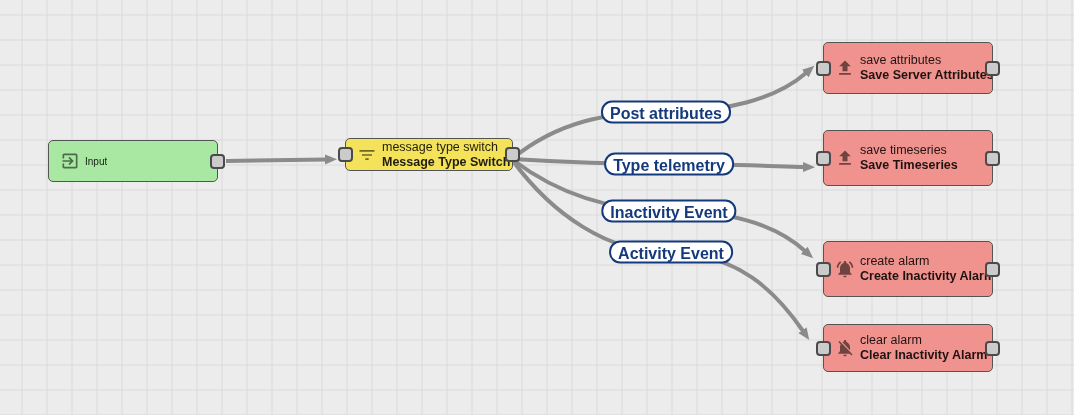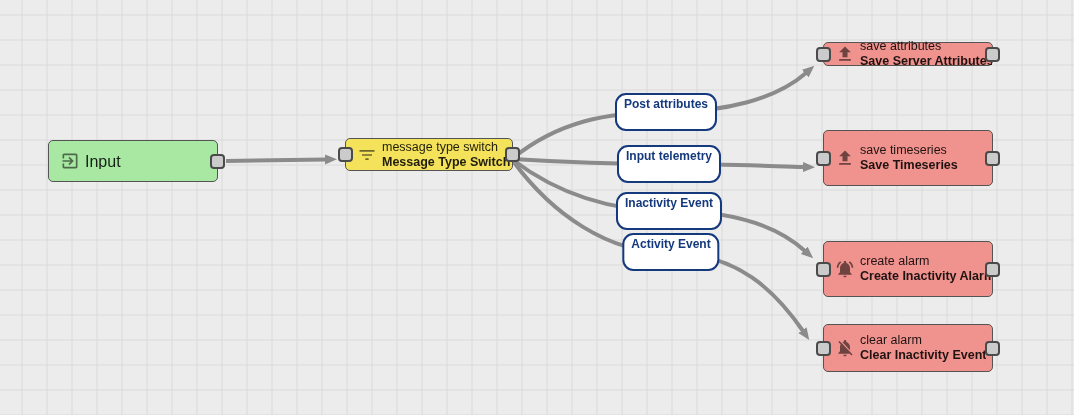--- a/index.html
+++ b/index.html
@@ -26,21 +26,21 @@
   .port{
     position:absolute;width:15px;height:15px;box-sizing:border-box;
     background:#cbcbcb;border:2px solid #4a4a4a;border-radius:4px;z-index:4;cursor:crosshair;
     top:50%;margin-top:-7.5px;
   }
   .port.in{left:-8px;}
   .port.out{right:-8px;}
   .lbl{
     position:absolute;transform:translate(-50%,-50%);z-index:3;cursor:pointer;
     background:#ffffff;border:2.5px solid #15397d;color:#15397d;
-    font-size:12px;font-weight:bold;line-height:1;padding:3px 7px 19px;border-radius:11px;
+    font-size:16px;font-weight:bold;line-height:1;padding:3px 7px 0;border-radius:11px;
     white-space:nowrap;
   }
 </style>
 </head>
 <body>
 
 <div id="canvas">
 
   <svg id="edges" xmlns="http://www.w3.org/2000/svg">
     <defs>
@@ -53,38 +53,38 @@
     <path class="edge" d="M513 159 C560 162, 612 164, 668 164 C726 164, 768 166, 804 167" marker-end="url(#arrow)"></path>
     <path class="edge" d="M513 160 C558 194, 612 211, 670 211 C730 211, 776 225, 805 251" marker-end="url(#arrow)"></path>
     <path class="edge" d="M513 161 C552 214, 608 253, 670 253 C738 253, 776 292, 803 331" marker-end="url(#arrow)"></path>
   </svg>
 
   <div class="node" style="left: 48px; top: 140px; width: 170px; height: 42px; background-color: rgb(168, 232, 162);">
     <svg class="nicon" viewBox="0 0 24 24">
       <path d="M10.09 15.59 11.5 17l5-5-5-5-1.41 1.41L12.67 11H3v2h9.67l-2.58 2.59zM19 3H5c-1.11 0-2 .9-2 2v4h2V5h14v14H5v-4H3v4c0 1.1.89 2 2 2h14c1.1 0 2-.9 2-2V5c0-1.1-.9-2-2-2z"></path>
     </svg>
     <div class="ntext">
-      <span class="t1" style="font-size:16px">Input</span>
+      <span class="t1" style="font-size:10px">Input</span>
     </div>
     <div class="port out"></div>
   </div>
 
   <div class="node" style="left: 345px; top: 138px; width: 168px; height: 33px; background-color: rgb(244, 226, 91);">
     <svg class="nicon" viewBox="0 0 24 24">
       <path d="M10 18h4v-2h-4v2zM3 6v2h18V6H3zm3 7h12v-2H6v2z"></path>
     </svg>
     <div class="ntext">
       <span class="t1">message type switch</span>
       <span class="t2">Message Type Switch</span>
     </div>
     <div class="port in"></div>
     <div class="port out"></div>
   </div>
 
-  <div class="node" style="left: 823px; top: 42px; width: 170px; height: 24px; background-color: rgb(240, 146, 141);">
+  <div class="node" style="left: 823px; top: 42px; width: 170px; height: 52px; background-color: rgb(240, 146, 141);">
     <svg class="nicon" viewBox="0 0 24 24">
       <path d="M9 16h6v-6h4l-7-7-7 7h4zm-4 2h14v2H5z"></path>
     </svg>
     <div class="ntext">
       <span class="t1">save attributes</span>
       <span class="t2">Save Server Attributes</span>
     </div>
     <div class="port in"></div>
     <div class="port out"></div>
   </div>
@@ -112,24 +112,24 @@
     <div class="port in"></div>
     <div class="port out"></div>
   </div>
 
   <div class="node" style="left: 823px; top: 324px; width: 170px; height: 48px; background-color: rgb(240, 146, 141);">
     <svg class="nicon" viewBox="0 0 24 24">
       <path d="M20 18.69 7.84 6.14 5.27 3.49 4 4.76l2.8 2.8v.01c-.52.99-.8 2.16-.8 3.42v5l-2 2v1h13.73l2 2L21 19.72l-1-1.03zM12 22c1.11 0 2-.89 2-2h-4c0 1.11.89 2 2 2zm6-7.32V11c0-3.08-1.64-5.64-4.5-6.32V4c0-.83-.67-1.5-1.5-1.5s-1.5.67-1.5 1.5v.68c-.15.03-.29.08-.42.12-.1.03-.2.07-.3.11h-.01c-.01 0-.01 0-.02.01-.23.09-.46.2-.68.31 0 0-.01 0-.01.01L18 14.68z"></path>
     </svg>
     <div class="ntext">
       <span class="t1">clear alarm</span>
-      <span class="t2">Clear Inactivity Event</span>
+      <span class="t2">Clear Inactivity Alarm</span>
     </div>
     <div class="port in"></div>
     <div class="port out"></div>
   </div>
 
   <div class="lbl" style="left:666px;top:112px">Post attributes</div>
-  <div class="lbl" style="left:669px;top:164px">Input telemetry</div>
+  <div class="lbl" style="left:669px;top:164px">Type telemetry</div>
   <div class="lbl" style="left:671px;top:252px">Activity Event</div>
   <div class="lbl" style="left:669px;top:211px">Inactivity Event</div>
 
 </div>
 
 </body></html>

